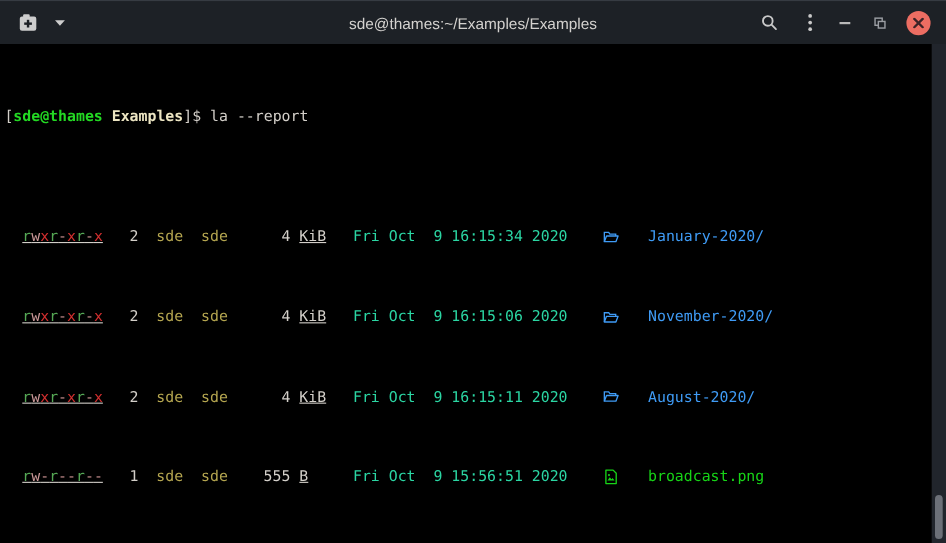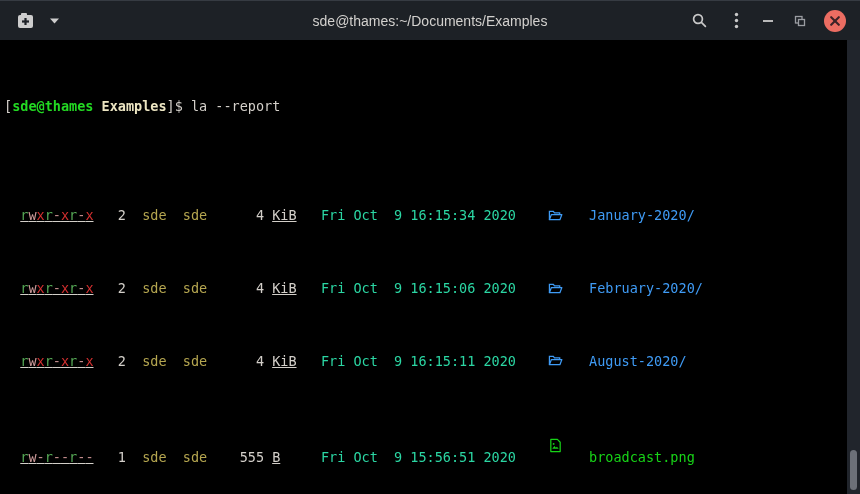--- a/index.html
+++ b/index.html
@@ -48,21 +48,21 @@
   .px{color:var(--perm_x,#d22f2f);} .pd{color:var(--perm_dash,#c08a8a);}
   .c-links{width:1ch;margin-left:3ch;text-align:right;}
   .c-owner,.c-group{width:3ch;margin-left:2ch;color:var(--khaki_owner,#b5a650);}
   .c-size{width:5ch;margin-left:2ch;text-align:right;}
   .c-unit{width:3ch;margin-left:1ch;text-decoration:underline;}
   .c-date{margin-left:3ch;color:var(--green_date,#2bd6a3);}
   .c-icon{margin-left:4ch;width:2ch;align-self:center;display:flex;align-items:center;}
   .c-icon svg{width:15px;height:15px;}
   .c-name{margin-left:3ch;}
   .n-dir{color:var(--blue_dir,#3f9bf5);}
-  .n-file{color:var(--green_file,#17d417);margin-top:24px;}
+  .n-file{color:var(--green_file,#17d417);}
   .i-dir{color:var(--blue_dir,#3f9bf5);}
   .i-file{color:var(--green_file,#17d417);}
   
   .sb-track{position:absolute;top:40px;right:0;bottom:0;width:13px;background:var(--scrollbar_track,#21252c);}
   .sb-thumb{position:absolute;left:3px;bottom:4px;width:7px;height:40px;border-radius:4px;background:var(--scrollbar_thumb,#6c7078);}
 </style>
 </head>
 <body>
 
 <div id="window">
@@ -81,21 +81,21 @@
       </button>
       <button class="tb-btn">
         <span>
           <svg width="11" height="8" viewBox="0 0 11 8">
               <path d="M1 1.5 h9 l-4.5 5 z" fill="#cdcdcd"></path>
             </svg>
         </span>
       </button>
     </div>
 
-    <div class="tb-title">sde@thames:~/Documents/Examples</div>
+    <div class="tb-title">sde@thames:~/Examples/Examples</div>
 
     <div class="tb-right">
       <button class="tb-btn">
         <span>
           <svg width="17" height="17" viewBox="0 0 17 17">
             <circle cx="7" cy="7" r="4.4" fill="none" stroke="#c9c9c9" stroke-width="1.7"></circle>
             <line x1="10.4" y1="10.4" x2="14.4" y2="14.4" stroke="#c9c9c9" stroke-width="1.7" stroke-linecap="round"></line>
           </svg>
         </span>
       </button>
@@ -140,21 +140,21 @@
 
     <div id="file-list">
   <div class="line"><span class="c-ind"> </span><span class="c-perm"><span class="pr">r</span><span class="pw">w</span><span class="px">x</span><span class="pr">r</span><span class="pd">-</span><span class="px">x</span><span class="pr">r</span><span class="pd">-</span><span class="px">x</span></span><span class="c-links">2</span><span class="c-owner">sde</span><span class="c-group">sde</span><span class="c-size">4</span><span class="c-unit">KiB</span><span class="c-date">Fri Oct  9 16:15:34 2020</span><span class="c-icon i-dir"><svg viewBox="0 0 16 16">
               <path d="M1.5 12.5 V3.5 h4.2 l1.2 1.6 h5.6 v1.9" fill="none" stroke="currentColor" stroke-width="1.3"></path>
               <path d="M1.5 12.5 L3.6 7 h11.2 l-2.1 5.5 z" fill="none" stroke="currentColor" stroke-width="1.3" stroke-linejoin="round"></path>
             </svg></span><span class="c-name n-dir">January-2020/</span></div>
 
   <div class="line"><span class="c-ind"> </span><span class="c-perm"><span class="pr">r</span><span class="pw">w</span><span class="px">x</span><span class="pr">r</span><span class="pd">-</span><span class="px">x</span><span class="pr">r</span><span class="pd">-</span><span class="px">x</span></span><span class="c-links">2</span><span class="c-owner">sde</span><span class="c-group">sde</span><span class="c-size">4</span><span class="c-unit">KiB</span><span class="c-date">Fri Oct  9 16:15:06 2020</span><span class="c-icon i-dir"><svg viewBox="0 0 16 16">
               <path d="M1.5 12.5 V3.5 h4.2 l1.2 1.6 h5.6 v1.9" fill="none" stroke="currentColor" stroke-width="1.3"></path>
               <path d="M1.5 12.5 L3.6 7 h11.2 l-2.1 5.5 z" fill="none" stroke="currentColor" stroke-width="1.3" stroke-linejoin="round"></path>
-            </svg></span><span class="c-name n-dir">February-2020/</span></div>
+            </svg></span><span class="c-name n-dir">November-2020/</span></div>
 
   <div class="line"><span class="c-ind"> </span><span class="c-perm"><span class="pr">r</span><span class="pw">w</span><span class="px">x</span><span class="pr">r</span><span class="pd">-</span><span class="px">x</span><span class="pr">r</span><span class="pd">-</span><span class="px">x</span></span><span class="c-links">2</span><span class="c-owner">sde</span><span class="c-group">sde</span><span class="c-size">4</span><span class="c-unit">KiB</span><span class="c-date">Fri Oct  9 16:15:11 2020</span><span class="c-icon i-dir"><svg viewBox="0 0 16 16">
               <path d="M1.5 12.5 V3.5 h4.2 l1.2 1.6 h5.6 v1.9" fill="none" stroke="currentColor" stroke-width="1.3"></path>
               <path d="M1.5 12.5 L3.6 7 h11.2 l-2.1 5.5 z" fill="none" stroke="currentColor" stroke-width="1.3" stroke-linejoin="round"></path>
             </svg></span><span class="c-name n-dir">August-2020/</span></div>
 
   <div class="line"><span class="c-ind"> </span><span class="c-perm"><span class="pr">r</span><span class="pw">w</span><span class="pd">-</span><span class="pr">r</span><span class="pd">-</span><span class="pd">-</span><span class="pr">r</span><span class="pd">-</span><span class="pd">-</span></span><span class="c-links">1</span><span class="c-owner">sde</span><span class="c-group">sde</span><span class="c-size">555</span><span class="c-unit">B</span><span class="c-date">Fri Oct  9 15:56:51 2020</span><span class="c-icon i-file"><svg viewBox="0 0 16 16">
               <path d="M3 1.5 h7 l3 3 v10 h-10 z" fill="none" stroke="currentColor" stroke-width="1.3" stroke-linejoin="round"></path>
               <circle cx="6" cy="6.3" r="1" fill="currentColor"></circle>
               <path d="M4.5 11.5 l2.3-3 1.6 1.9 1.1-1.2 1.9 2.3 z" fill="currentColor"></path>

